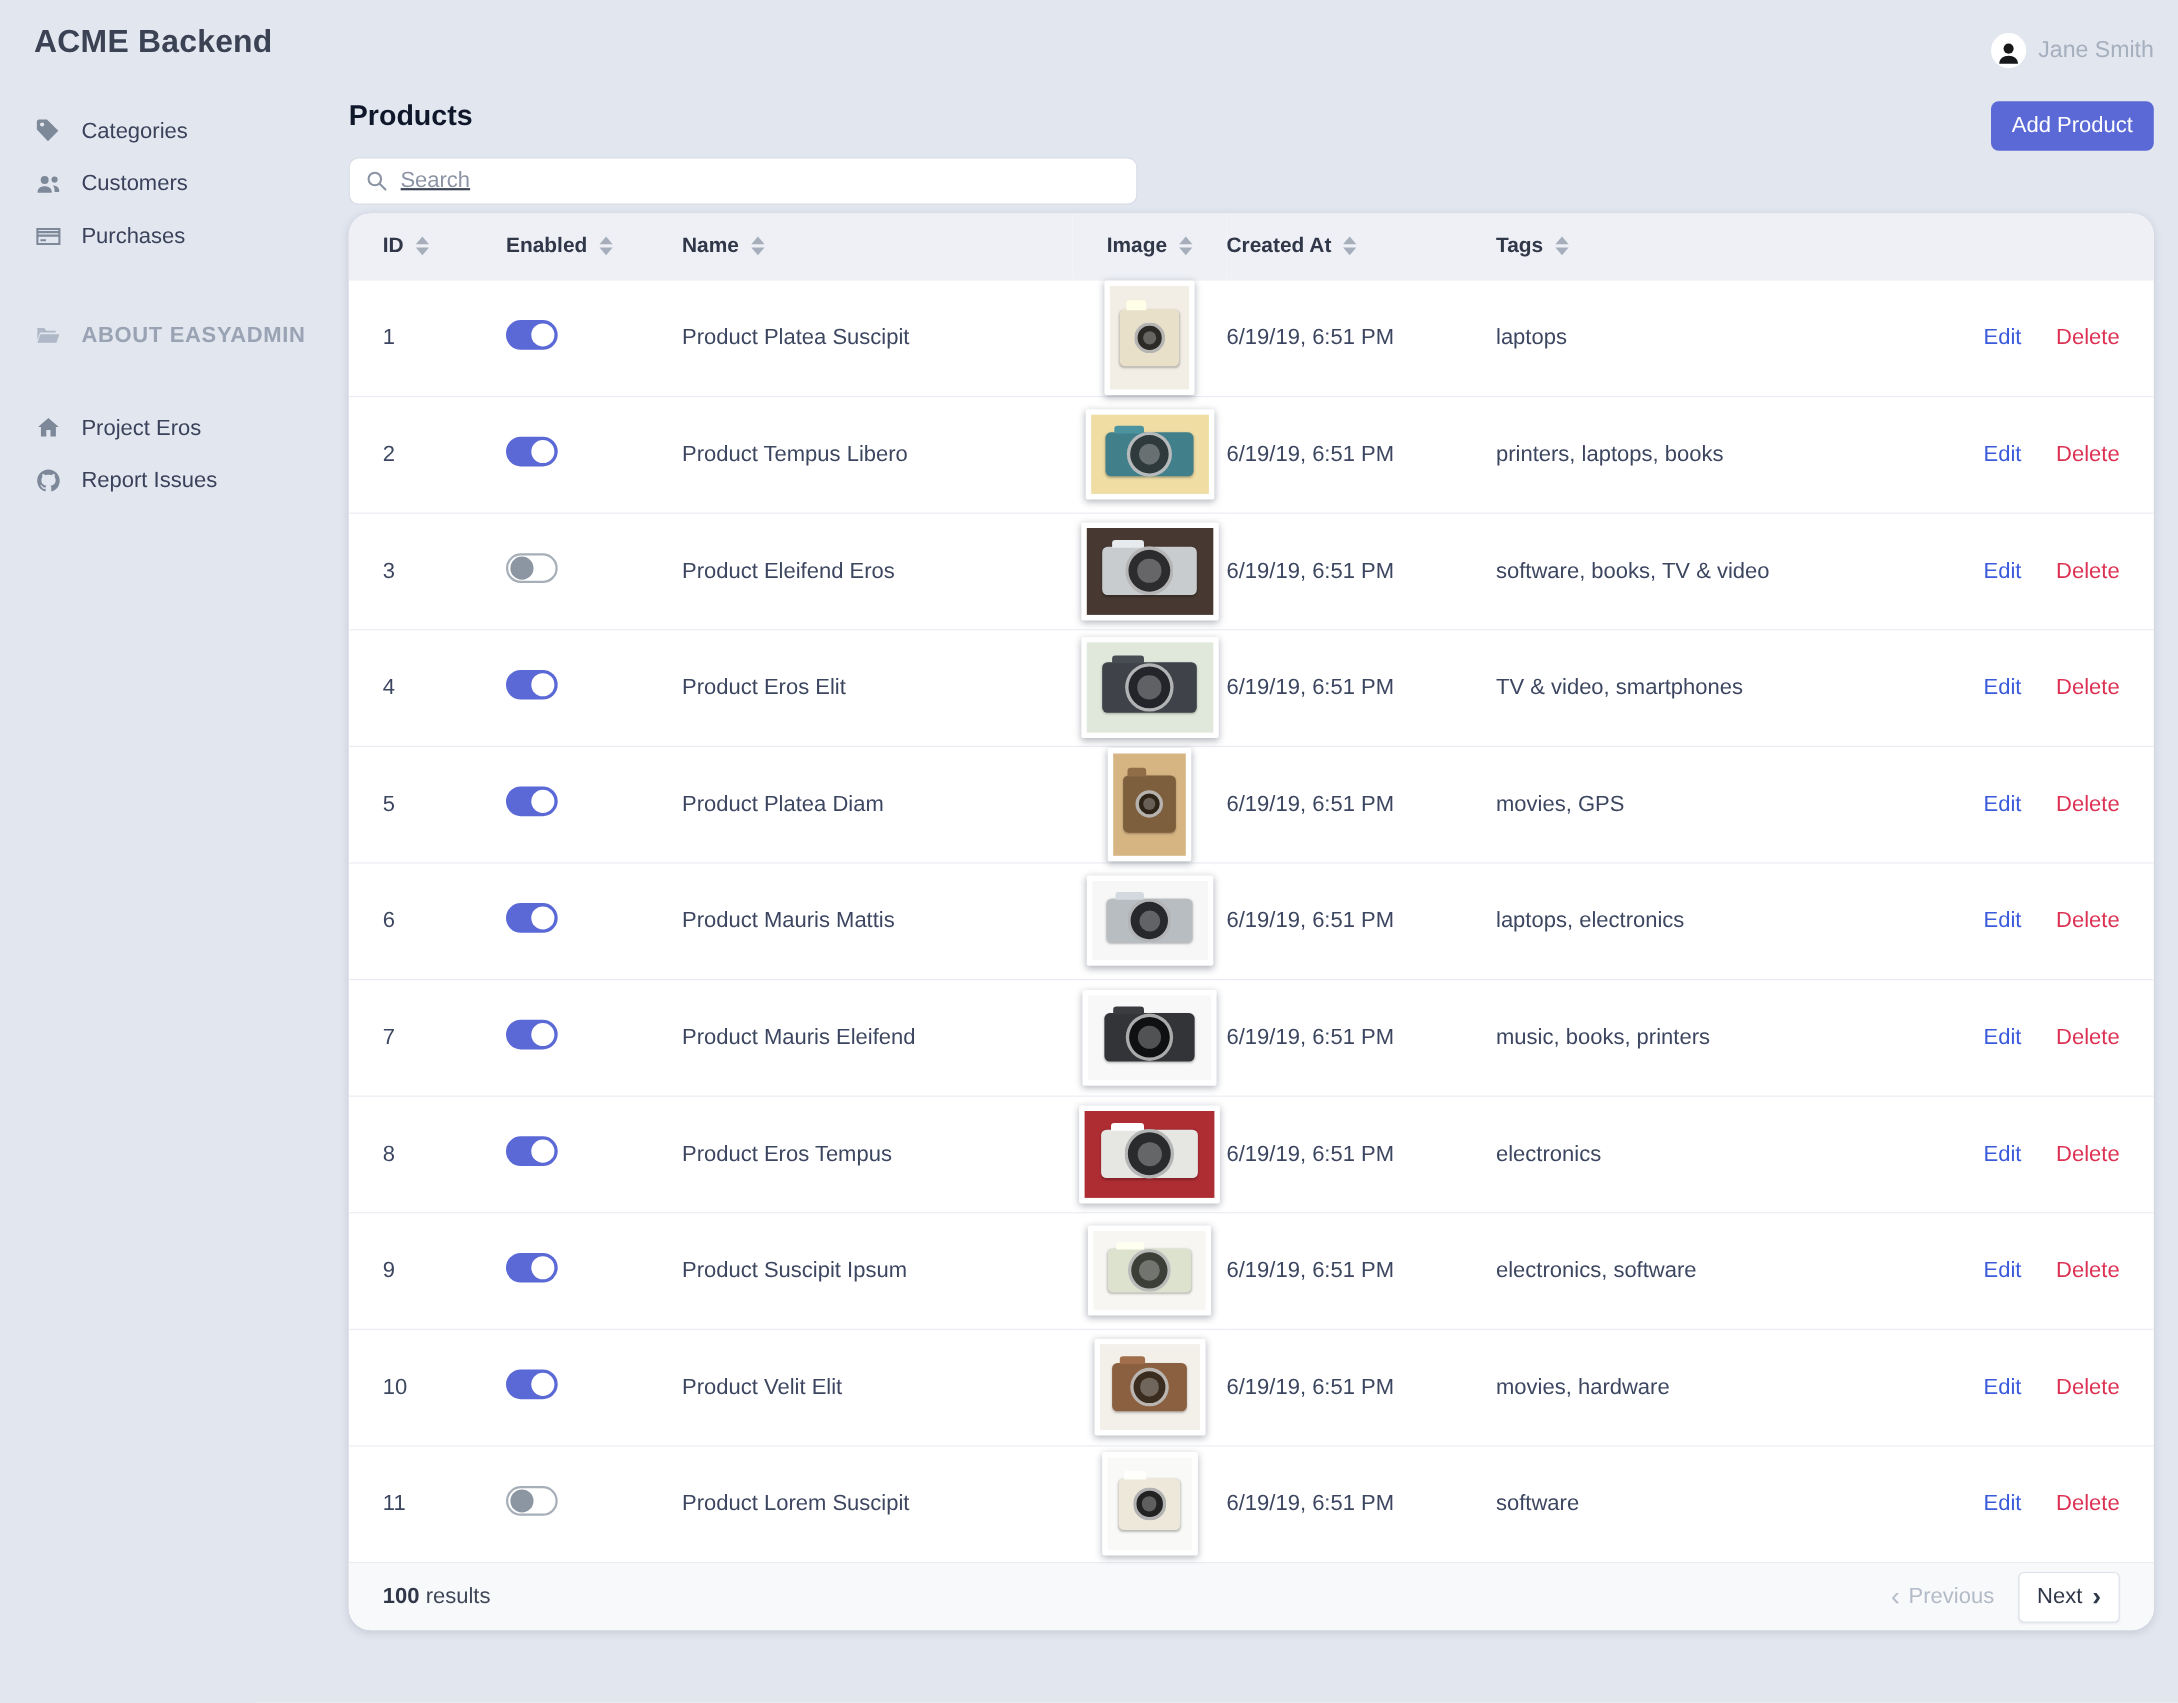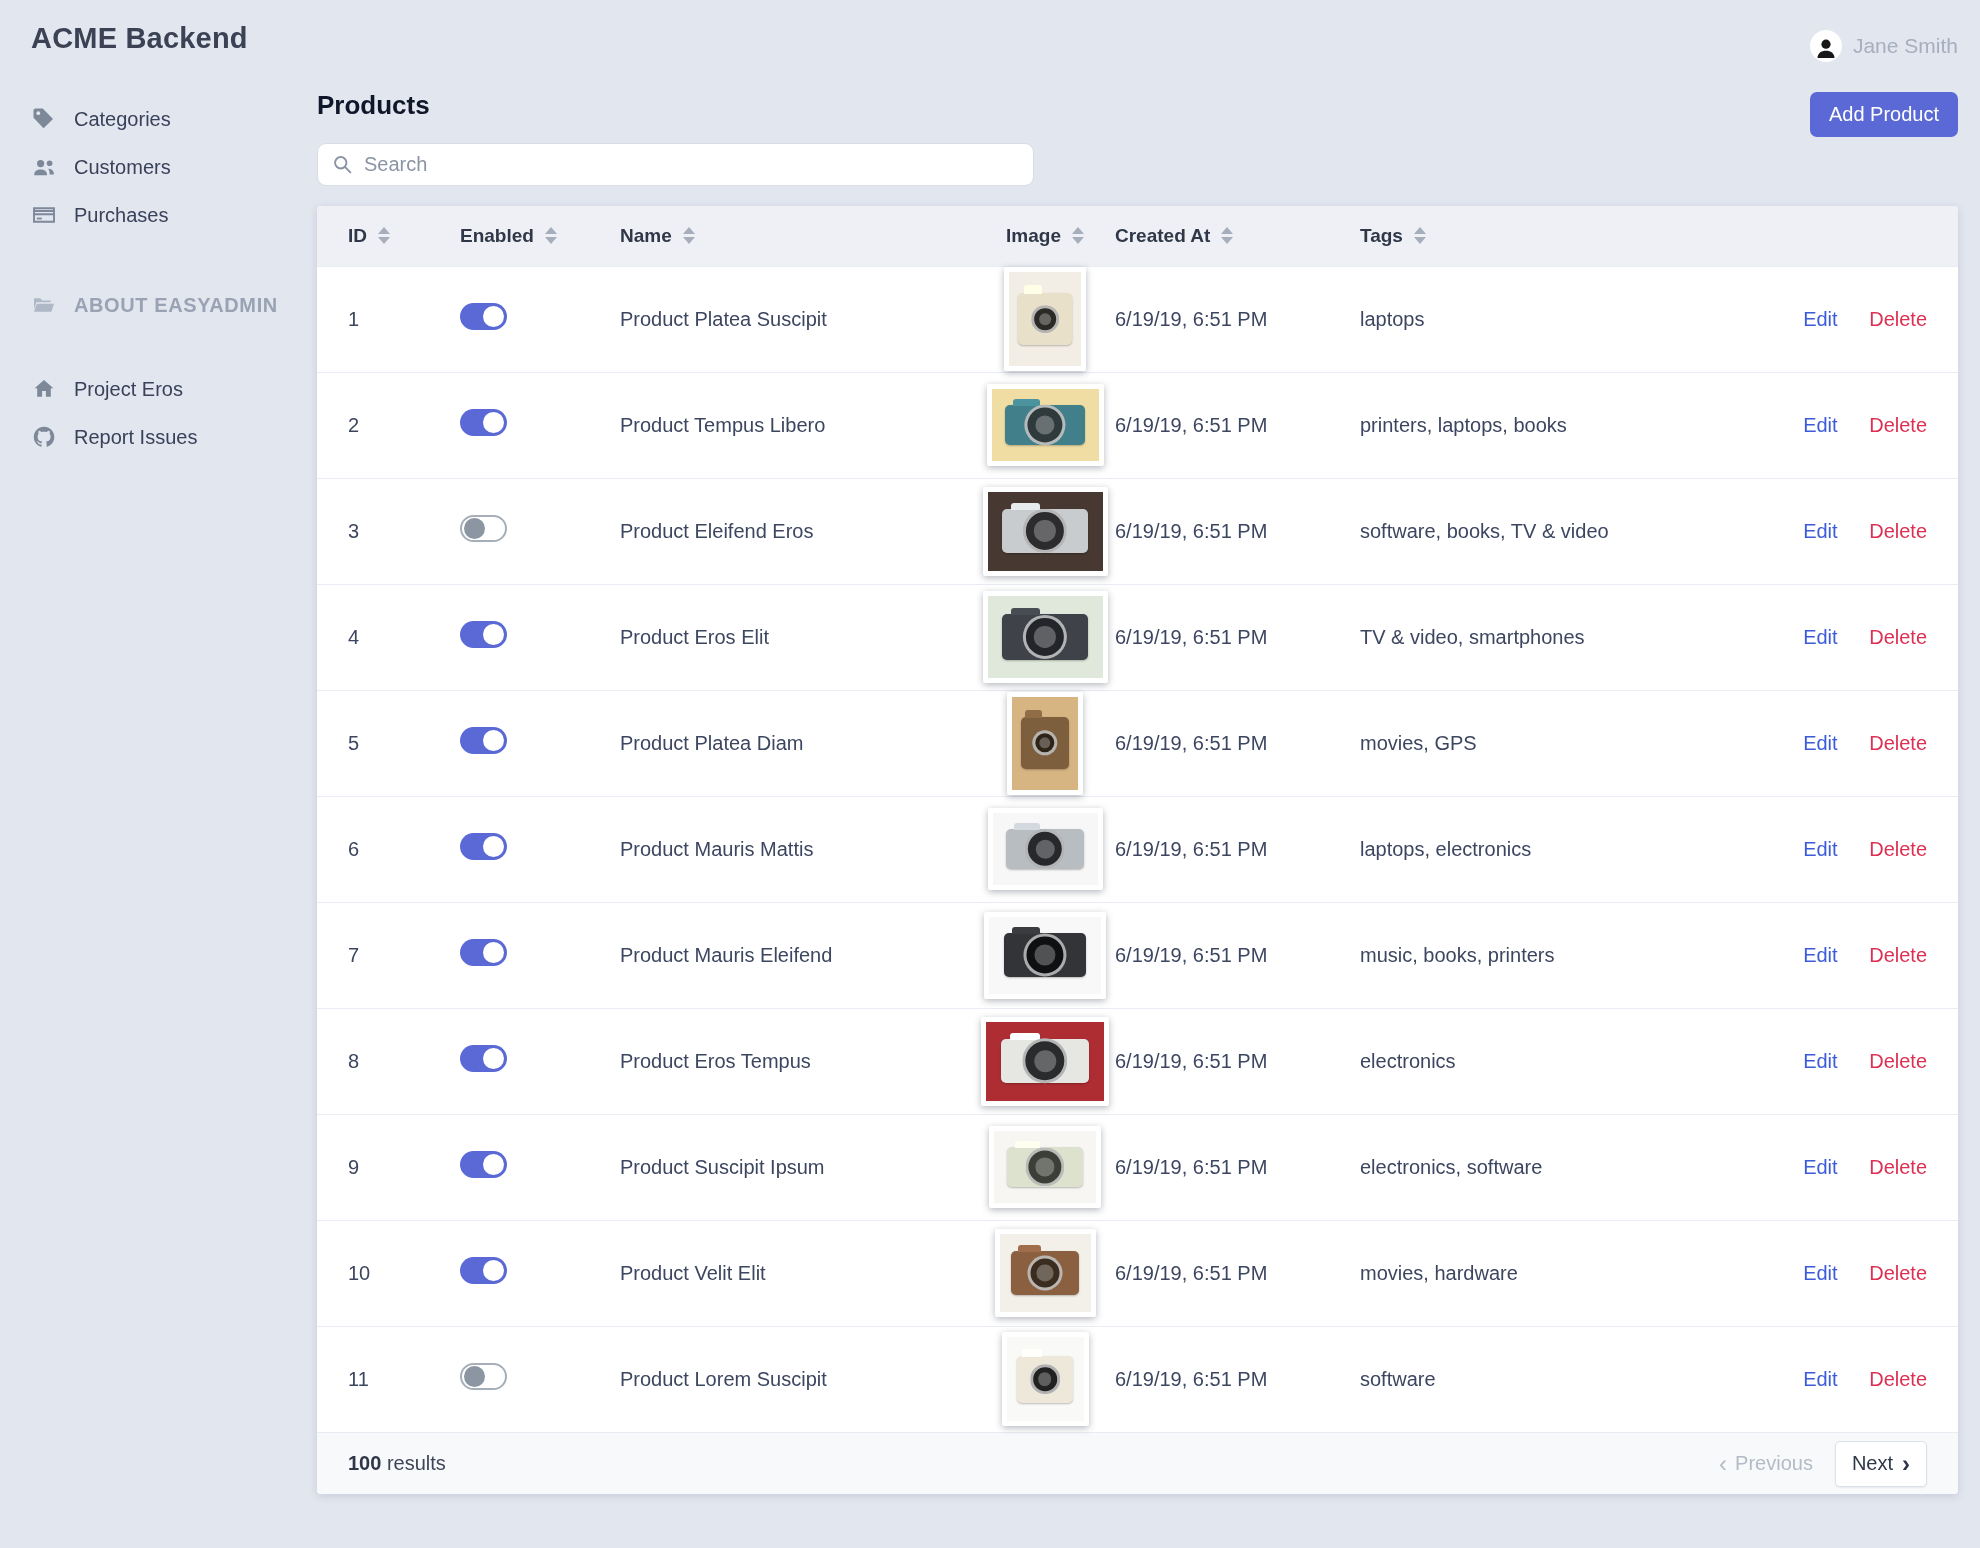--- a/index.html
+++ b/index.html
@@ -39,34 +39,34 @@
   }
   .avatar svg { width:24px; height:24px; fill:#17181a; margin-top:4px; }
   .username { font-size:21px; color:#a6afbe; }
 
   .content-head { display:flex; justify-content:space-between; align-items:flex-start; margin-top:20px; }
   .page-title { font-size:26px; font-weight:700; color:#0f172a; }
   .search-wrap { position:relative; width:717px; margin-top:22px; }
   .search-input {
     width:100%; height:43px; border:1px solid #d7dce6; border-radius:9px;
     background:#ffffff; padding:0 16px 0 46px; font-size:20px; color:#3d4557;
-    font-family:"Liberation Sans", sans-serif; outline:none;
+    font-family:"Liberation Sans", sans-serif; outline:none;text-decoration:underline;
   }
   .search-input::placeholder { color:#8b94a5; }
   .search-icon { position:absolute; left:15px; top:11px; width:21px; height:21px; color:#8b94a5; }
   .search-icon svg { width:21px; height:21px; stroke:currentColor; fill:none; stroke-width:2.2; }
   .add-btn {
     background:#5b69d6; color:#ffffff; border:none; border-radius:7px;
     font-size:20px; font-weight:500; padding:11px 19px; cursor:pointer;
     font-family:"Liberation Sans", sans-serif; margin-top:2px;
   }
 
   
   .card {
-    margin-top:20px; background:#ffffff; border-radius:4px; overflow:hidden;
+    margin-top:8px; background:#ffffff; border-radius:20px; overflow:hidden;
     box-shadow:0 2px 8px rgba(32,44,74,.14);
   }
   table { width:100%; border-collapse:collapse; table-layout:fixed; }
   thead th {
     background:#eef0f5; height:60px; text-align:left; font-size:19px; font-weight:600;
     color:#2f3748; cursor:pointer; white-space:nowrap;
   }
   th .th-inner { display:inline-flex; align-items:center; gap:11px; }
   .sort { display:inline-flex; flex-direction:column; gap:3px; }
   .sort i { display:block; width:0; height:0; border-left:6px solid transparent; border-right:6px solid transparent; }

